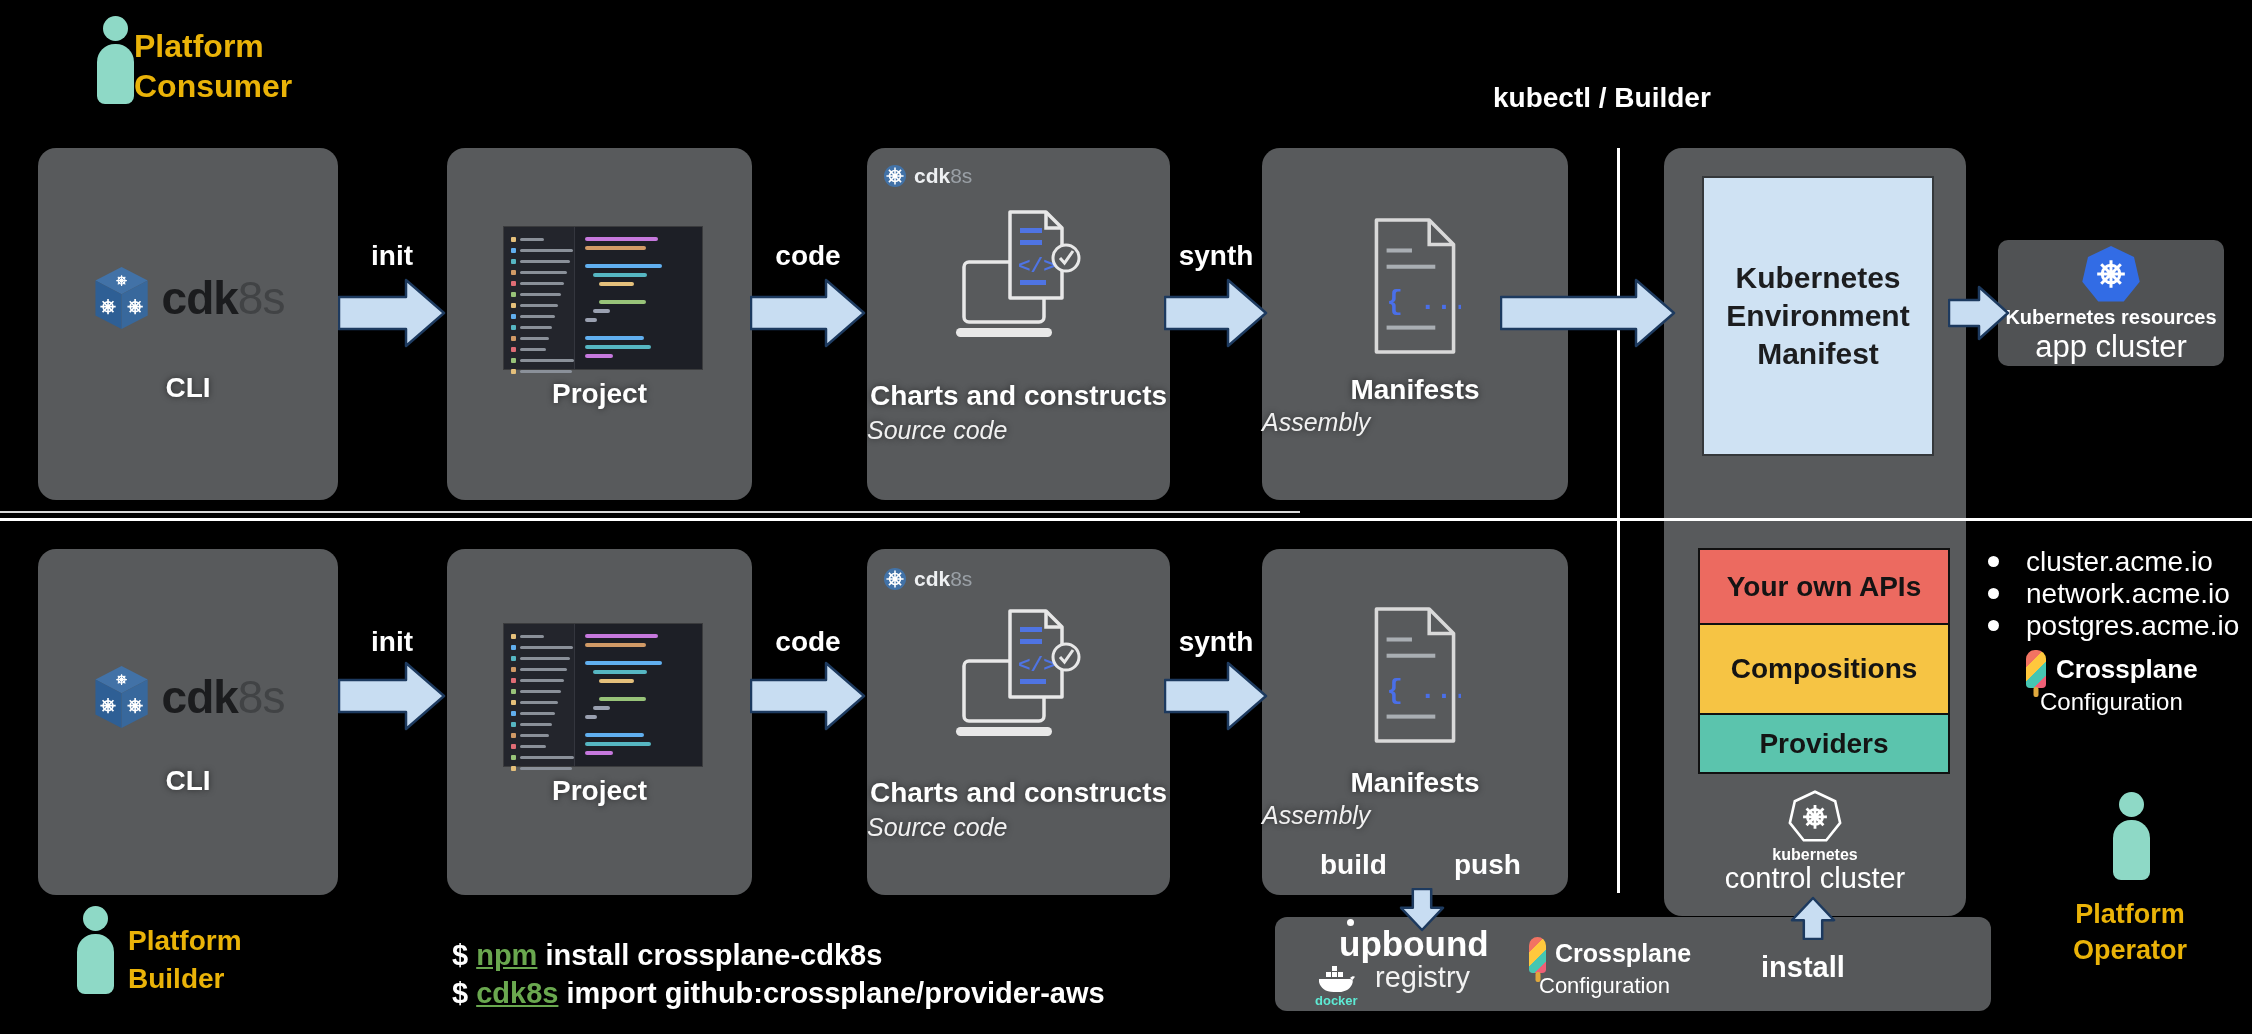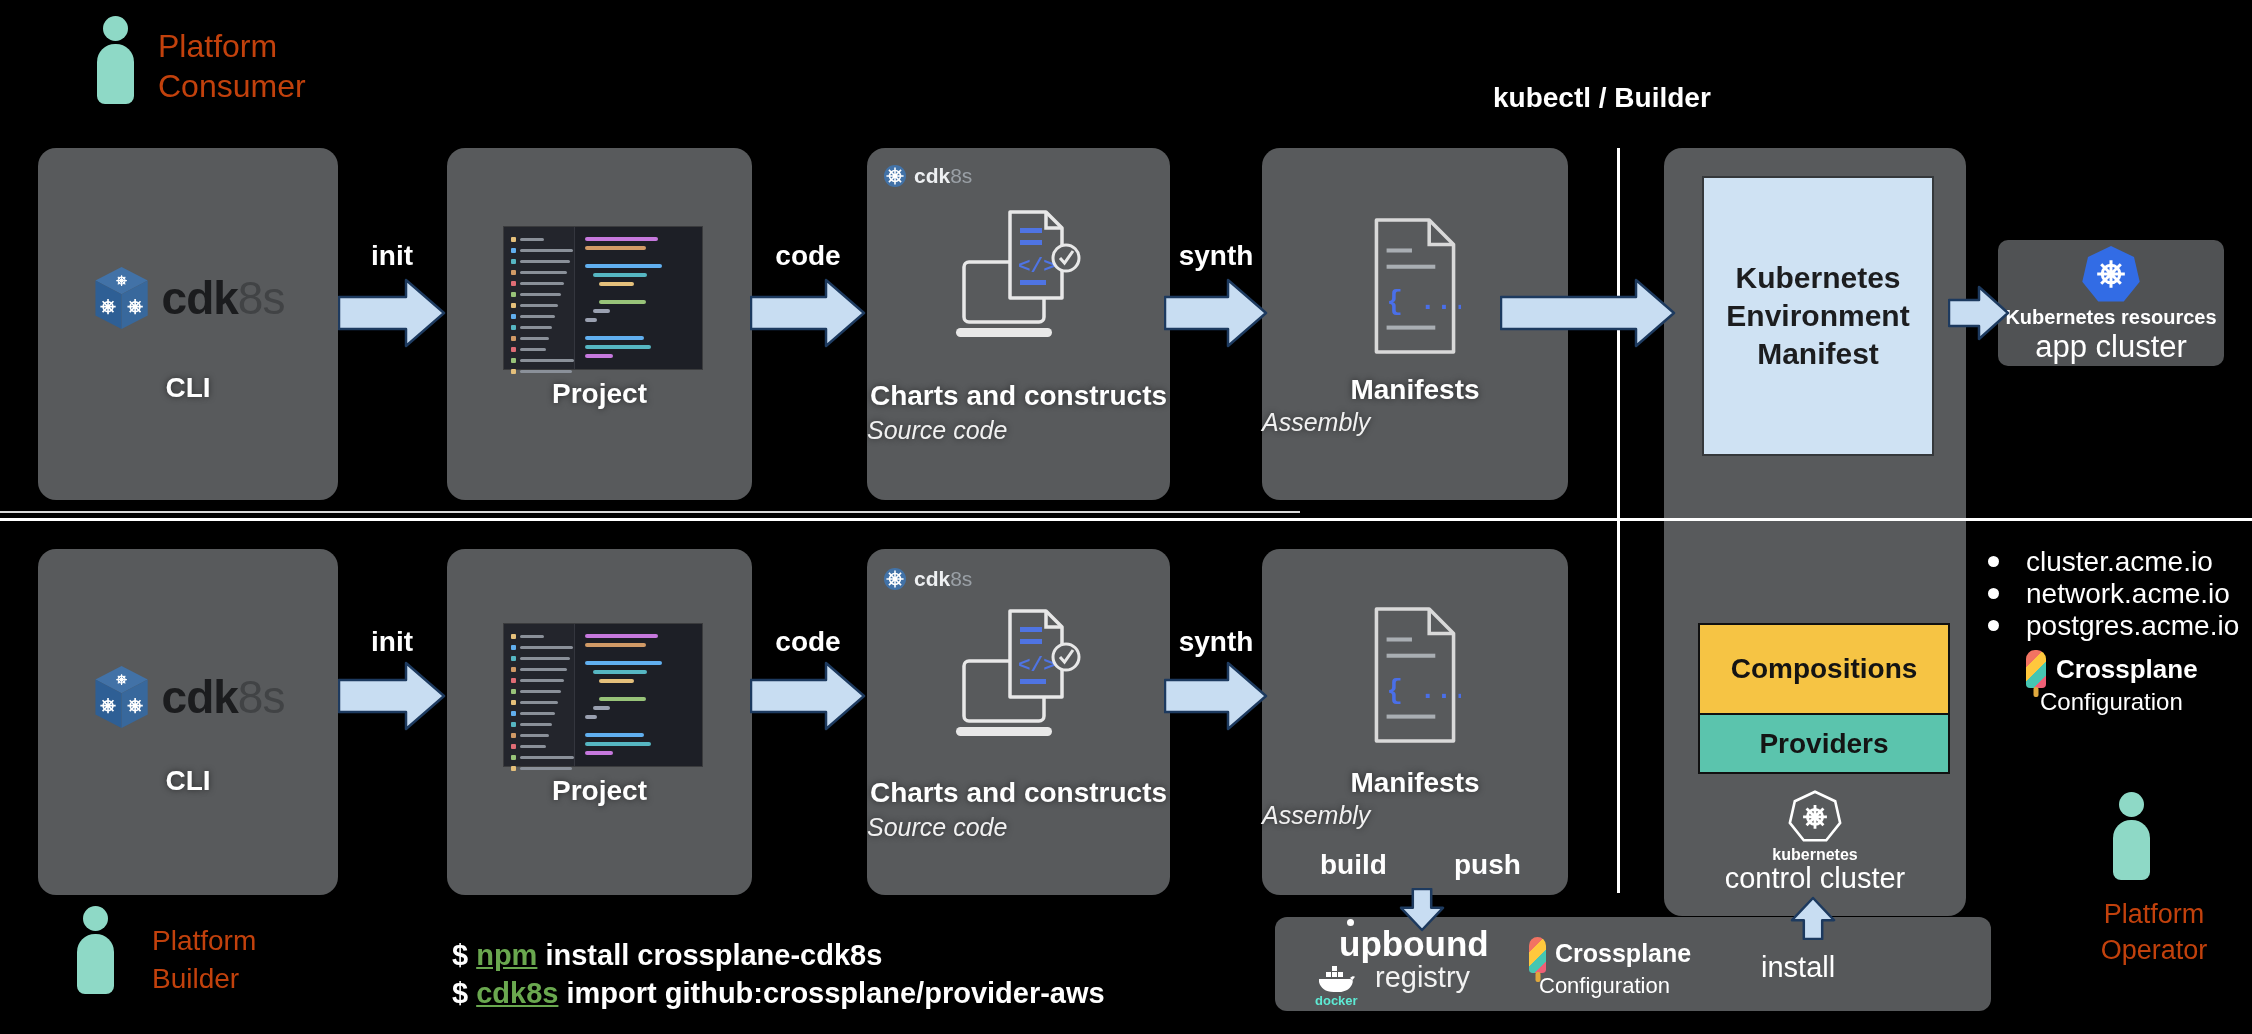--- a/index.html
+++ b/index.html
@@ -11,21 +11,21 @@
             text-shadow:0 0 6px rgba(0,0,0,.55);}
   .sublabel{position:absolute;left:0;width:100%;font-size:25px;font-style:italic;color:#f1f1f1;
             text-shadow:0 0 6px rgba(0,0,0,.55);}
   .arrowlabel{position:absolute;transform:translateX(-50%);font-size:28px;font-weight:bold;color:#fff;z-index:6;}
   .arrow{position:absolute;z-index:5;}
   .hline{position:absolute;background:#fff;z-index:4;}
   .vline{position:absolute;background:#fff;z-index:4;}
   .person{position:absolute;z-index:3;}
   .person .head{width:25px;height:25px;border-radius:50%;background:#8ed9c6;margin:0 auto;}
   .person .body{width:37px;height:60px;background:#8ed9c6;border-radius:18px 18px 8px 8px;margin:3px auto 0;}
-  .personlabel{position:absolute;font-weight:normal;color:#c2410c;z-index:3;padding-left:24px;}
+  .personlabel{position:absolute;font-weight:bold;color:#eab308;z-index:3;}
   .cdk8s-logo{position:absolute;display:flex;align-items:center;gap:10px;}
   .cdk8s-text{font-size:46px;font-weight:bold;color:#1b1c1e;letter-spacing:-1px;}
   .cdk8s-text .es{font-weight:normal;color:#414345;}
   .badge{position:absolute;display:flex;align-items:center;gap:7px;z-index:3;}
   .badge .btxt{font-size:21px;font-weight:bold;color:#eef0f2;}
   .badge .btxt .es{font-weight:normal;color:#9aa0a6;}
   .editor{position:absolute;background:#1d1f26;border:1px solid #3a3b3d;display:flex;z-index:3;}
   .ed-side{width:36%;background:#23252c;border-right:1px solid #34363e;padding-top:10px;box-sizing:border-box;}
   .ed-main{flex:1;padding:10px 6px 0 4px;box-sizing:border-box;}
   .ed-row{display:flex;align-items:center;gap:4px;margin:0 0 6px 7px;}
@@ -230,20 +230,23 @@
       </svg></div>
 
   <div class="gbox" style="left:1664px;top:148px;width:302px;height:768px;">
     <div class="bluepanel" style="left:38px;top:28px;width:228px;height:276px;">
       <div class="ptxt">
         <div>Kubernetes</div>
         <div>Environment</div>
         <div>Manifest</div>
       </div>
     </div>
+    <div class="stackbox" style="left:34px;top:400px;width:252px;height:77px;background:#ec6a60;">
+      <span>Your own APIs</span>
+    </div>
     <div class="stackbox" style="left:34px;top:565px;width:252px;height:61px;background:#5bc4ad;">
       <span>Providers</span>
     </div>
     <div class="stackbox" style="left:34px;top:475px;width:252px;height:92px;background:#f6c444;">
       <span>Compositions</span>
     </div>
     <svg class="abs" style="left:50%;transform:translateX(-50%);top:642px;" width="56" height="52" viewBox="0 0 64 60">
       <defs>
           <g id="whC" stroke="#fff" stroke-width="2.6" fill="none">
         <circle r="7"></circle>
@@ -455,21 +458,21 @@
           <rect x="15" y="1" width="5" height="5"></rect>
         <path d="M2,14 h31 c2,0 3.2,1.2 2.7,3.2 c-1.4,6 -6.5,9.8 -14.2,9.8 h-5 c-8,0 -13,-4 -14.5,-10 z"></path>
         <path d="M33,13 c1.8,-2.2 4,-2.2 5,-1.2 l-2.4,3.2 z"></path>
       </g>
     </svg>
     <div class="abs" style="left:40px;top:76px;font-size:13px;color:#5eead4;font-weight:bold;">docker</div>
     <div class="abs" style="left:100px;top:44px;font-size:29px;color:#f2f2f2;">registry</div>
     <div class="popsicle" style="left:254px;top:20px;width:17px;height:36px;"></div>
     <div class="abs" style="left:280px;top:22px;font-size:25px;font-weight:bold;">Crossplane</div>
     <div class="abs" style="left:264px;top:56px;font-size:22px;">Configuration</div>
-    <div class="abs" style="left:486px;top:34px;font-size:29px;font-weight:normal;">install</div>
+    <div class="abs" style="left:486px;top:34px;font-size:29px;font-weight:bold;">install</div>
   </div>
 
   <div class="bullet" style="left:1988px;top:556px;"></div>
   <div class="acmetext" style="left:2026px;top:546px;">cluster.acme.io</div>
   <div class="bullet" style="left:1988px;top:588px;"></div>
   <div class="acmetext" style="left:2026px;top:578px;">network.acme.io</div>
   <div class="bullet" style="left:1988px;top:620px;"></div>
   <div class="acmetext" style="left:2026px;top:610px;">postgres.acme.io</div>
 
   <div class="popsicle" style="left:2026px;top:650px;width:20px;height:38px;"></div>

